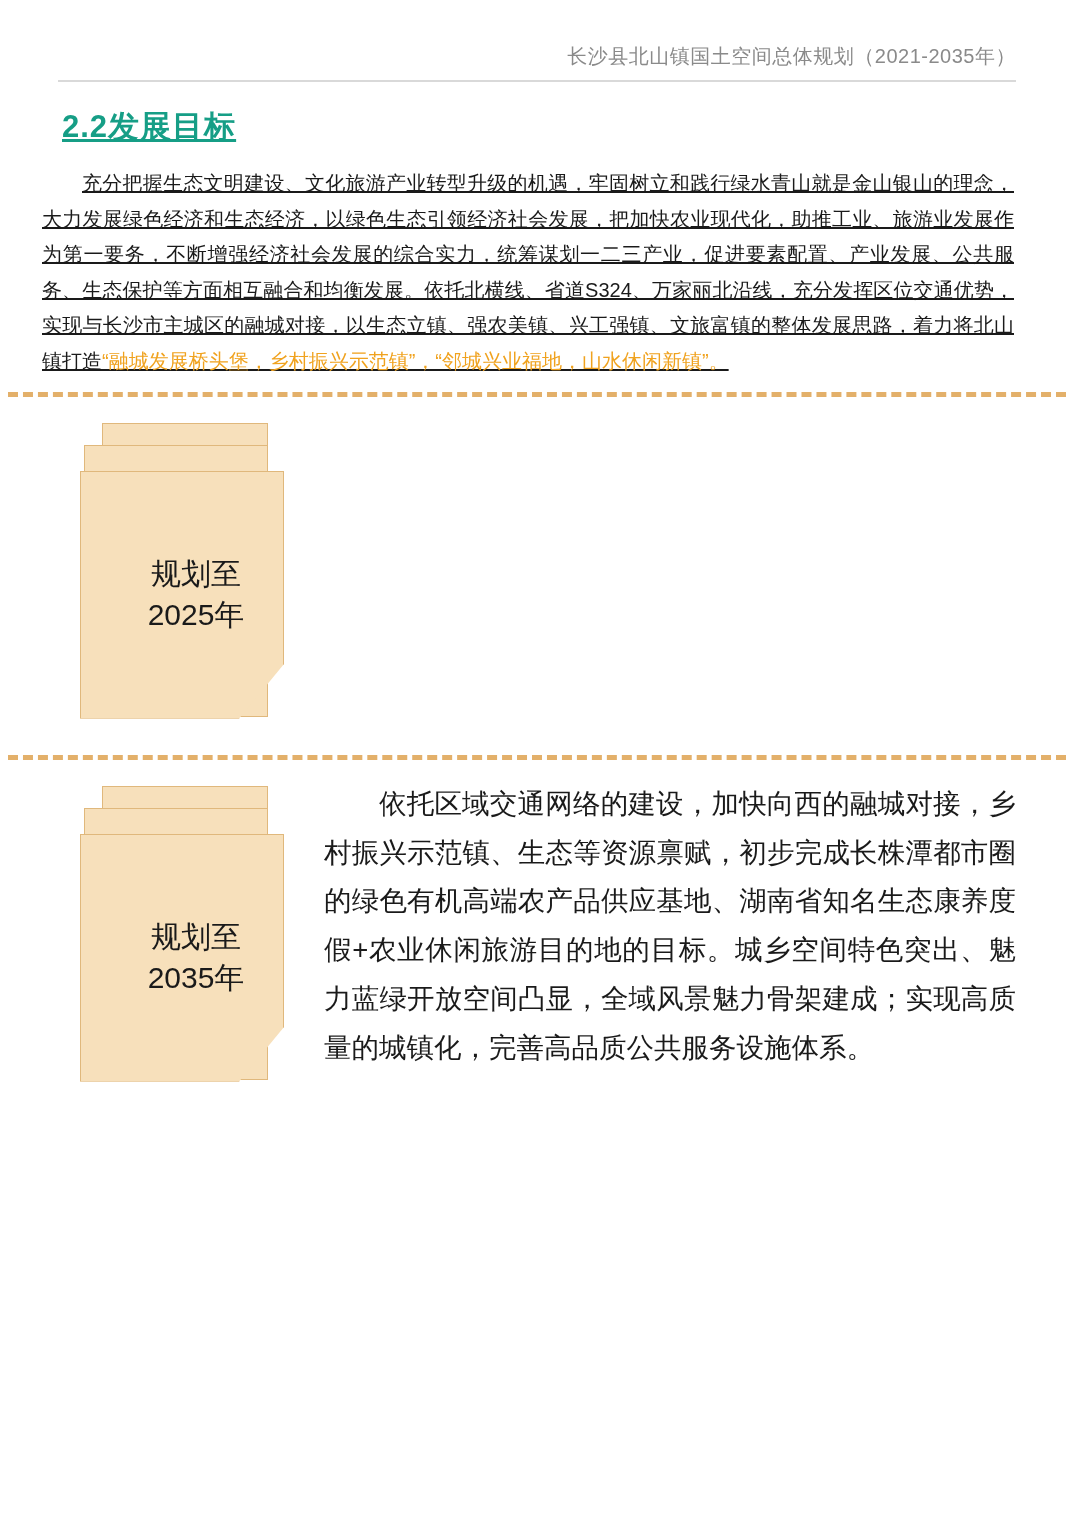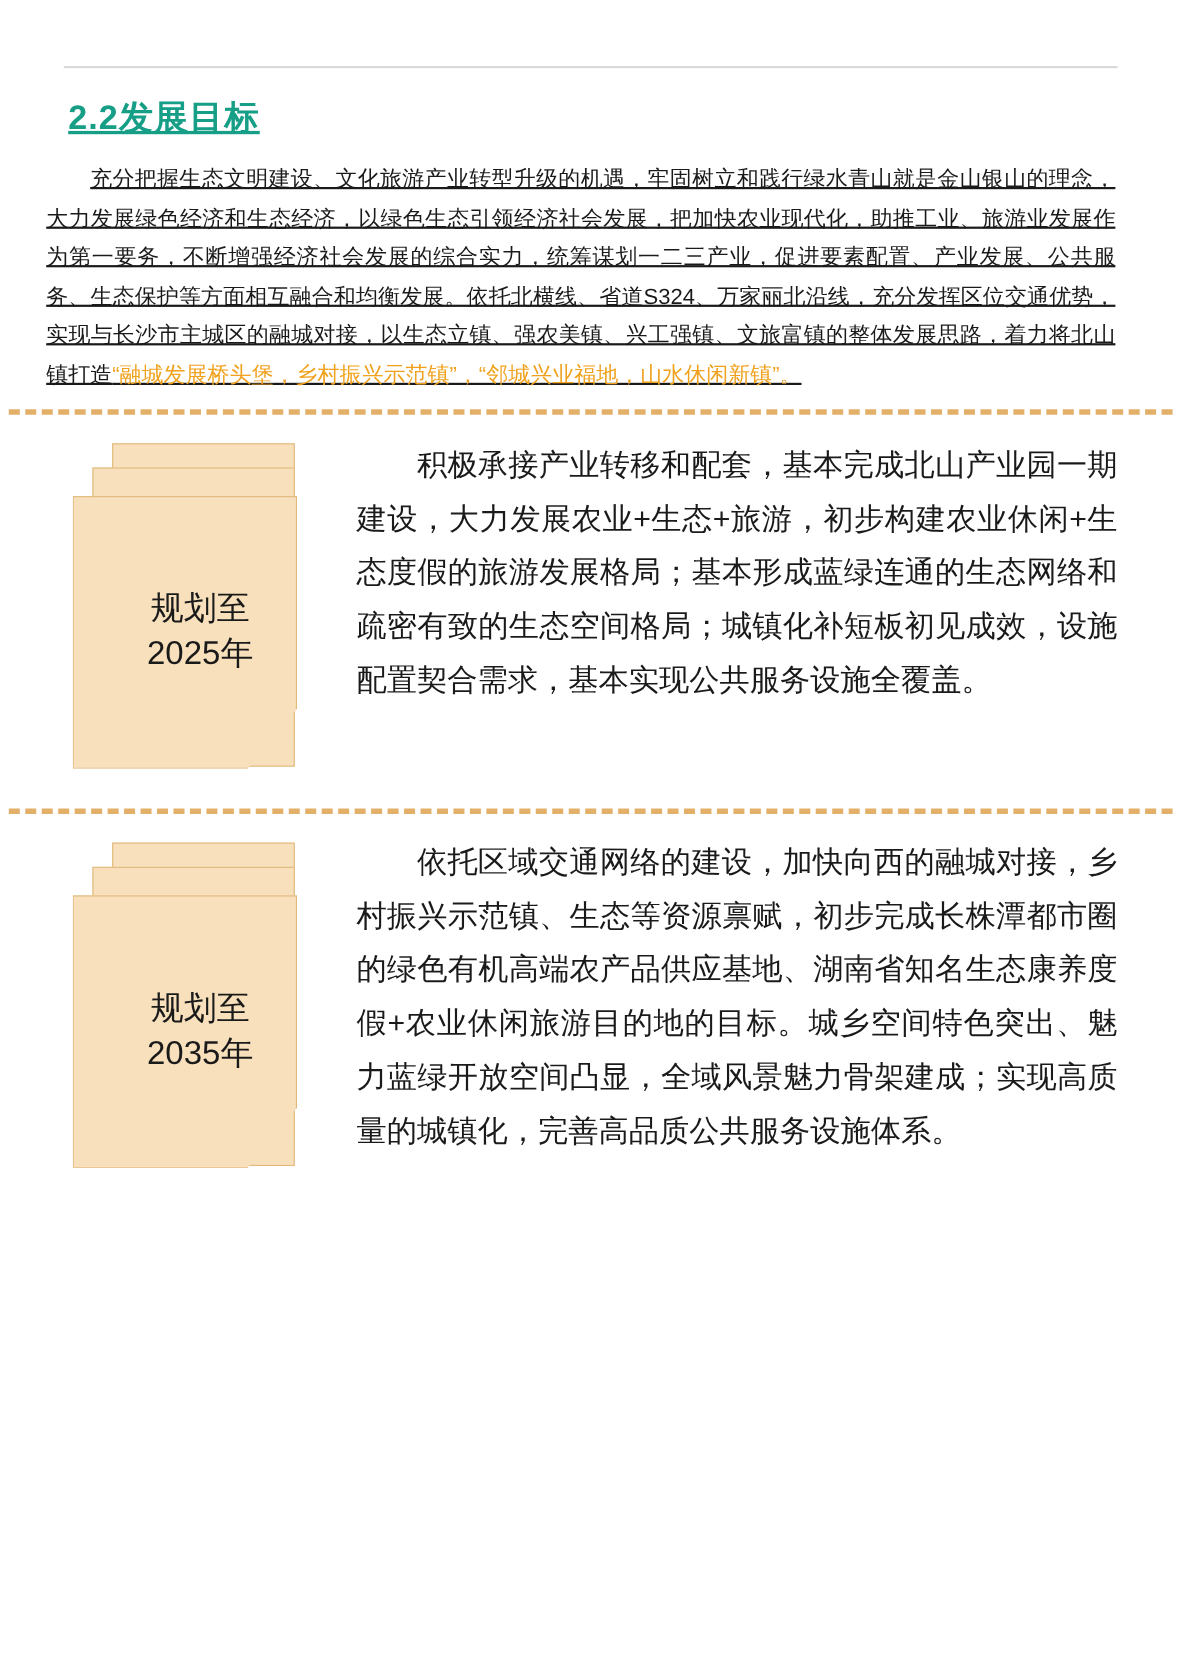--- a/index.html
+++ b/index.html
@@ -97,21 +97,21 @@
     width: 166px;
     height: 270px;
   }
   .card.back2 {
     left: 18px;
     top: 22px;
     width: 184px;
     height: 272px;
   }
   .card.front {
-    left: 0;
+    left: 14px;
     top: 48px;
     width: 204px;
     height: 248px;
     display: flex;
     align-items: center;
     justify-content: center;
     
     clip-path: polygon(0 0, 100% 0, 100% 78%, 78% 100%, 0 100%);
     padding-left: 28px;
   }
@@ -134,41 +134,41 @@
   }
   .m2035 .card-stack { height: 300px; }
   .m2035 .milestone-text { padding-top: 4px; }
 </style>
 </head>
 <body>
 
 <div class="page">
 
   <div class="header">
+    <div class="header-title">长沙县北山镇国土空间总体规划（2021-2035年）</div>
     <div class="header-rule"></div>
   </div>
 
   <div class="section-heading">2.2发展目标</div>
 
   <p class="intro">
     <span>充分把握生态文明建设、文化旅游产业转型升级的机遇，牢固树立和践行绿水青山就是金山银山的理念，大力发展绿色经济和生态经济，以绿色生态引领经济社会发展，把加快农业现代化，助推工业、旅游业发展作为第一要务，不断增强经济社会发展的综合实力，统筹谋划一二三产业，促进要素配置、产业发展、公共服务、生态保护等方面相互融合和均衡发展。依托北横线、省道S324、万家丽北沿线，充分发挥区位交通优势，实现与长沙市主城区的融城对接，以生态立镇、强农美镇、兴工强镇、文旅富镇的整体发展思路，着力将北山镇打造</span><span class="highlight">“融城发展桥头堡，乡村振兴示范镇”，“邻城兴业福地，山水休闲新镇”。</span>
   </p>
 
   <div class="dashed-sep"></div>
 
   <div class="milestone m2025">
     <div class="card-stack">
       <div class="card back1"></div>
       <div class="card back2"></div>
       <div class="card front">
         <div class="card-label">规划至
 2025年</div>
       </div>
     </div>
-    <div class="milestone-text">积极承接产业转移和配套，基本完成北山产业园一期建设，大力发展农业+生态+旅游，初步构建农业休闲+生态度假的旅游发展格局；基本形成蓝绿连通的生态网络和疏密有致的生态空间格局；城镇化补短板初见成效，设施配置契合需求，基本实现公共服务设施全覆盖。</div>
   </div>
 
   <div class="dashed-sep"></div>
 
   <div class="milestone m2035">
     <div class="card-stack">
       <div class="card back1"></div>
       <div class="card back2"></div>
       <div class="card front">
         <div class="card-label">规划至

